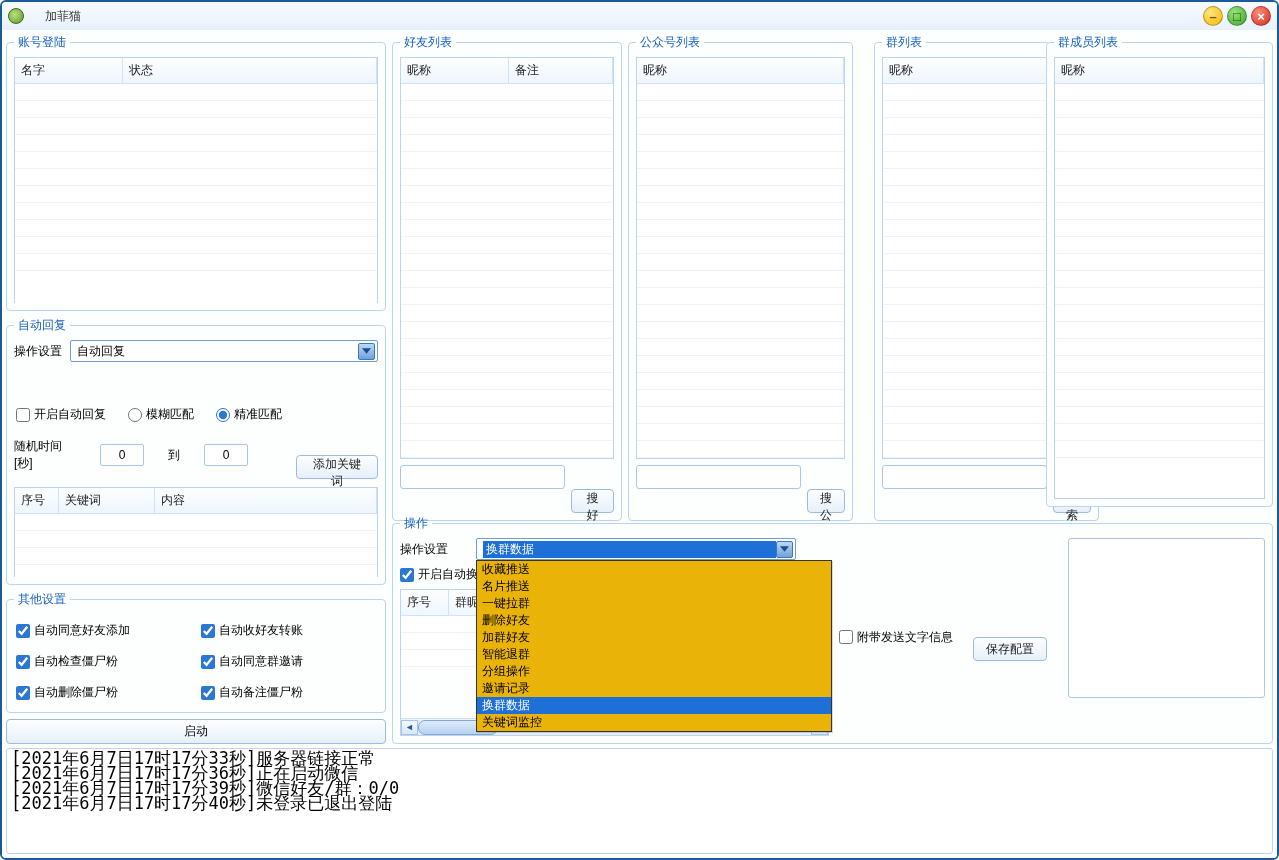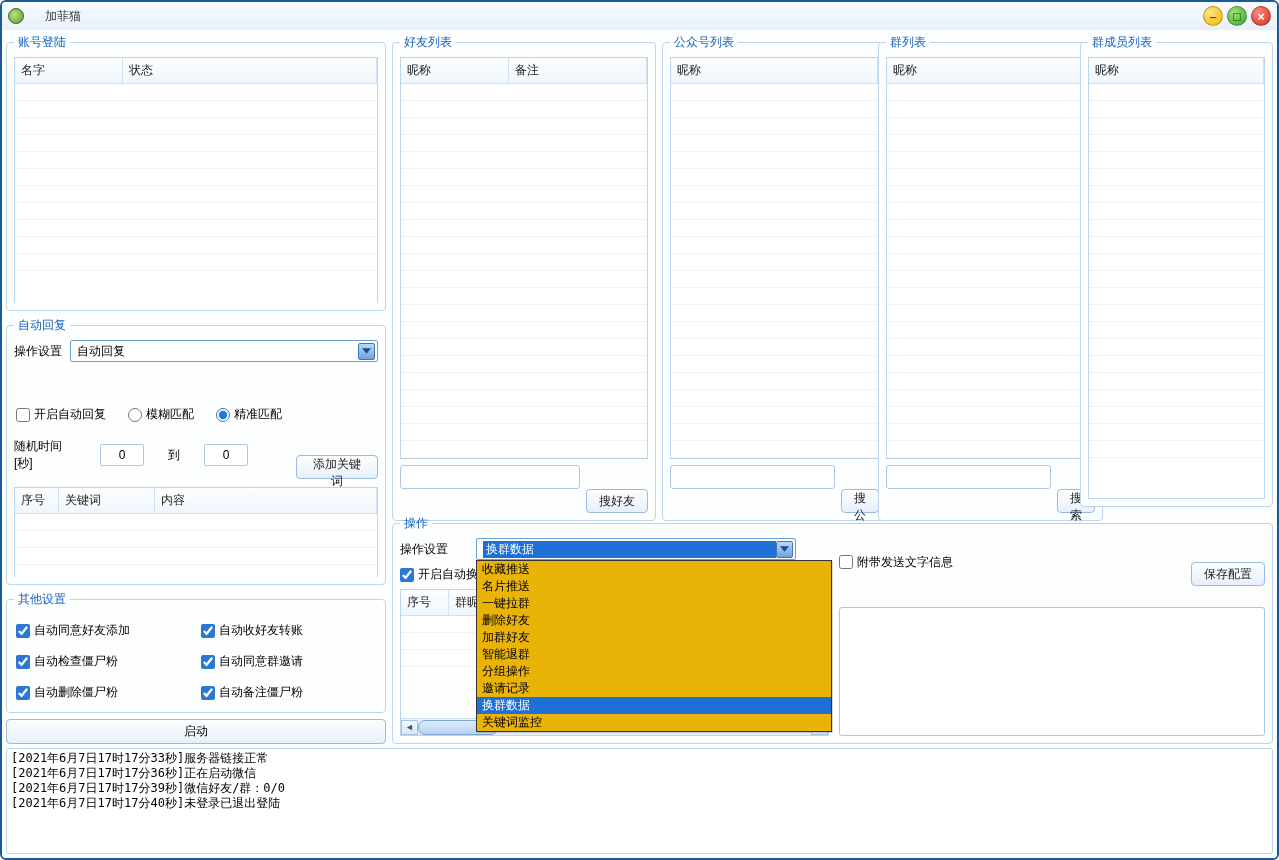--- a/index.html
+++ b/index.html
@@ -69,29 +69,29 @@
 .ops-right-top { display: flex; align-items: center; gap: 10px; }
 .ops-textarea { flex: 1; border: 1px solid #aac7e6; border-radius: 3px; background: #fff; position: relative; overflow-y: scroll; }
 
 .ops-group-tbl-wrap { position: relative; border: 1px solid #bcd4ee; flex: 1; overflow: hidden; }
 .ops-group-tbl-wrap .tbl-body { overflow: hidden; }
 .hscroll { position: absolute; bottom: 0; left: 0; right: 0; height: 17px; background: #eef4fb; border-top: 1px solid #cfe0f3; display: flex; align-items: center; }
 .hscroll .arrow { width: 17px; height: 15px; background: linear-gradient(#f4f9ff, #d7e6f7); border: 1px solid #a7c3e2; display: flex; align-items: center; justify-content: center; font-size: 9px; color: #2a5a90; }
 .hscroll .track { flex: 1; background: #e4eefb; height: 15px; position: relative; }
 .hscroll .thumb { position: absolute; left: 0; top: 0; height: 15px; width: 80px; background: linear-gradient(#dcebfb, #b8d2f0); border: 1px solid #7fa8d6; border-radius: 7px; }
 
-.log { border: 1px solid #bcd4ee; border-radius: 3px; background: #fff; padding: 2px 4px; font-family: "SimSun", monospace; font-size: 12px; line-height: 15px; overflow-y: scroll; height: 108px; white-space: pre; }
+.log { border: 1px solid #bcd4ee; border-radius: 3px; background: #fff; padding: 2px 4px; font-family: "SimSun", monospace; font-size: 17px; line-height: 15px; overflow-y: scroll; height: 108px; white-space: pre; }
 ::-webkit-scrollbar { width: 17px; height: 17px; }
 ::-webkit-scrollbar-track { background: #eef4fb; }
 ::-webkit-scrollbar-thumb { background: linear-gradient(90deg,#dcebfb,#b8d2f0); border: 1px solid #7fa8d6; border-radius: 8px; }
 ::-webkit-scrollbar-button { background: linear-gradient(#f4f9ff,#d7e6f7); border: 1px solid #a7c3e2; height: 17px; width: 17px; }
 
 .ops-body-wrap { display: flex; gap: 10px; height: 198px; }
 .ops-left { flex: 1; display: flex; flex-direction: column; gap: 6px; min-width: 0; }
-.ops-right { width: 426px; display: flex; flex-direction: column; gap: 21px; }
+.ops-right { width: 426px; display: flex; flex-direction: row; gap: 21px; }
 </style>
 </head>
 <body>
 
 <div class="window">
 
   <div class="titlebar">
     <span class="app-icon"></span>
     <span class="title-text">加菲猫</span>
     <div class="win-btns">
@@ -211,21 +211,21 @@
           </div>
         </fieldset>
 
         <button class="start-btn">启动</button>
       </div>
 
       <div style="flex:1; display:flex; flex-direction:column; gap:4px; min-width:0;">
 
         <div style="flex:1; display:flex; gap:6px; min-height:0;">
 
-          <div class="listcol" style="width:264px;">
+          <div class="listcol" style="width:230px;">
             <fieldset class="group" style="flex:1; display:flex; flex-direction:column;">
               <legend>好友列表</legend>
               <div class="list-body-wrap">
                 <div class="tbl">
                   <div class="tbl-head">
                     <span style="width:108px;">昵称</span>
                     <span style="flex:1;">备注</span>
                   </div>
                   <div class="tbl-body" id="friends-body">
                       <div class="row"></div>
@@ -294,21 +294,21 @@
                     </div>
                 </div>
                 <div class="search-row">
                   <input type="text" style="">
                   <button class="btn">搜公众号</button>
                 </div>
               </div>
             </fieldset>
           </div>
 
-          <div class="listcol" style="width:196px;">
+          <div class="listcol" style="width:196px;padding-left:30px;">
             <fieldset class="group" style="flex:1; display:flex; flex-direction:column;">
               <legend>群列表</legend>
               <div class="list-body-wrap">
                 <div class="tbl">
                   <div class="tbl-head">
                       <span style="flex:1;">昵称</span>
                     </div>
                   <div class="tbl-body" id="groups-body">
                       <div class="row"></div>
                       <div class="row"></div>

